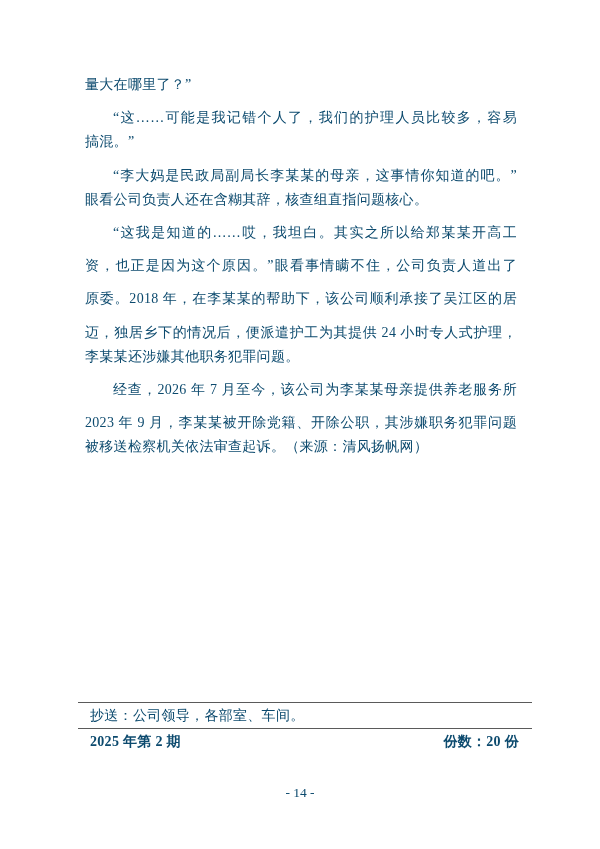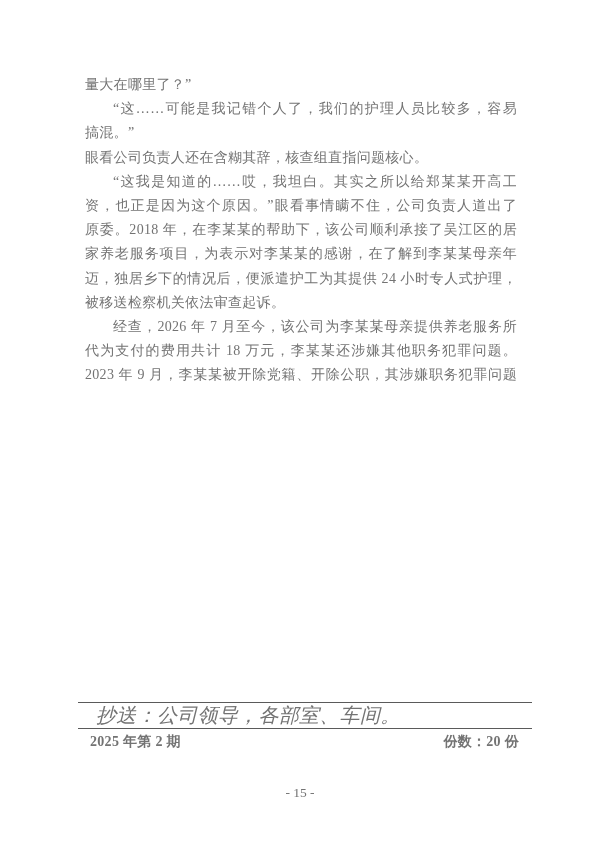--- a/index.html
+++ b/index.html
@@ -7,21 +7,21 @@
     padding: 0;
     background: #ffffff;
   }
   .page {
     position: relative;
     width: 600px;
     height: 849px;
     background: #ffffff;
     overflow: hidden;
     font-family: "Liberation Serif", "DejaVu Serif", serif;
-    color: #737373;
+    color: #0c4a6e;
     border-radius: 10px;
   }
   .body-text {
     position: absolute;
     left: 85px;
     top: 73px;
     width: 432px;
     font-size: 14px;
   }
   .line {
@@ -29,42 +29,42 @@
     line-height: 24.2px;
     text-align: left;
     letter-spacing: 0.3px;
   }
   .line.indent {
     text-indent: 2em;
   }
   .line.just {
     text-align: justify;
     text-align-last: justify;
+    margin-top: 9px;
   }
   .footer-rule {
     position: absolute;
     left: 78px;
     width: 454px;
     height: 0;
     border-top: 1px solid #5a5a5a;
   }
   .rule-top { top: 702px; }
   .rule-bottom { top: 728px; }
   .cc-line {
     position: absolute;
-    left: 84px;
+    left: 78px;
     top: 703px;
     width: 454px;
     height: 25px;
     line-height: 25px;
-    font-size: 20px;
+    font-size: 14px;
     padding-left: 12px;
     box-sizing: border-box;
     letter-spacing: 0.3px;
-    font-style: italic;
   }
   .issue-line {
     position: absolute;
     left: 78px;
     top: 729px;
     width: 454px;
     height: 25px;
     line-height: 25px;
     font-size: 14px;
     display: flex;
@@ -87,40 +87,40 @@
 </style>
 </head>
 <body>
 
 <div class="page">
 
   <div class="body-text" id="body-lines">
       <div class="line">量大在哪里了？”</div>
       <div class="line indent just">“这……可能是我记错个人了，我们的护理人员比较多，容易</div>
       <div class="line">搞混。”</div>
+      <div class="line indent just">“李大妈是民政局副局长李某某的母亲，这事情你知道的吧。”</div>
       <div class="line">眼看公司负责人还在含糊其辞，核查组直指问题核心。</div>
       <div class="line indent just">“这我是知道的……哎，我坦白。其实之所以给郑某某开高工</div>
       <div class="line just">资，也正是因为这个原因。”眼看事情瞒不住，公司负责人道出了</div>
       <div class="line just">原委。2018 年，在李某某的帮助下，该公司顺利承接了吴江区的居</div>
-      <div class="line just">家养老服务项目，为表示对李某某的感谢，在了解到李某某母亲年</div>
       <div class="line just">迈，独居乡下的情况后，便派遣护工为其提供 24 小时专人式护理，</div>
-      <div class="line">被移送检察机关依法审查起诉。</div>
+      <div class="line">李某某还涉嫌其他职务犯罪问题。</div>
       <div class="line indent just">经查，2026 年 7 月至今，该公司为李某某母亲提供养老服务所</div>
-      <div class="line just">代为支付的费用共计 18 万元，李某某还涉嫌其他职务犯罪问题。</div>
       <div class="line just">2023 年 9 月，李某某被开除党籍、开除公职，其涉嫌职务犯罪问题</div>
+      <div class="line">被移送检察机关依法审查起诉。（来源：清风扬帆网）</div>
     </div>
 
   <div class="footer-rule rule-top"></div>
 
   <div class="cc-line">
     <span>抄送：公司领导，各部室、车间。</span>
   </div>
 
   <div class="footer-rule rule-bottom"></div>
 
   <div class="issue-line">
     <span>2025 年第 2 期</span>
     <span>份数：20 份</span>
   </div>
 
-  <div class="page-number">- 15 -</div>
+  <div class="page-number">- 14 -</div>
 
 </div>
 
 </body></html>

